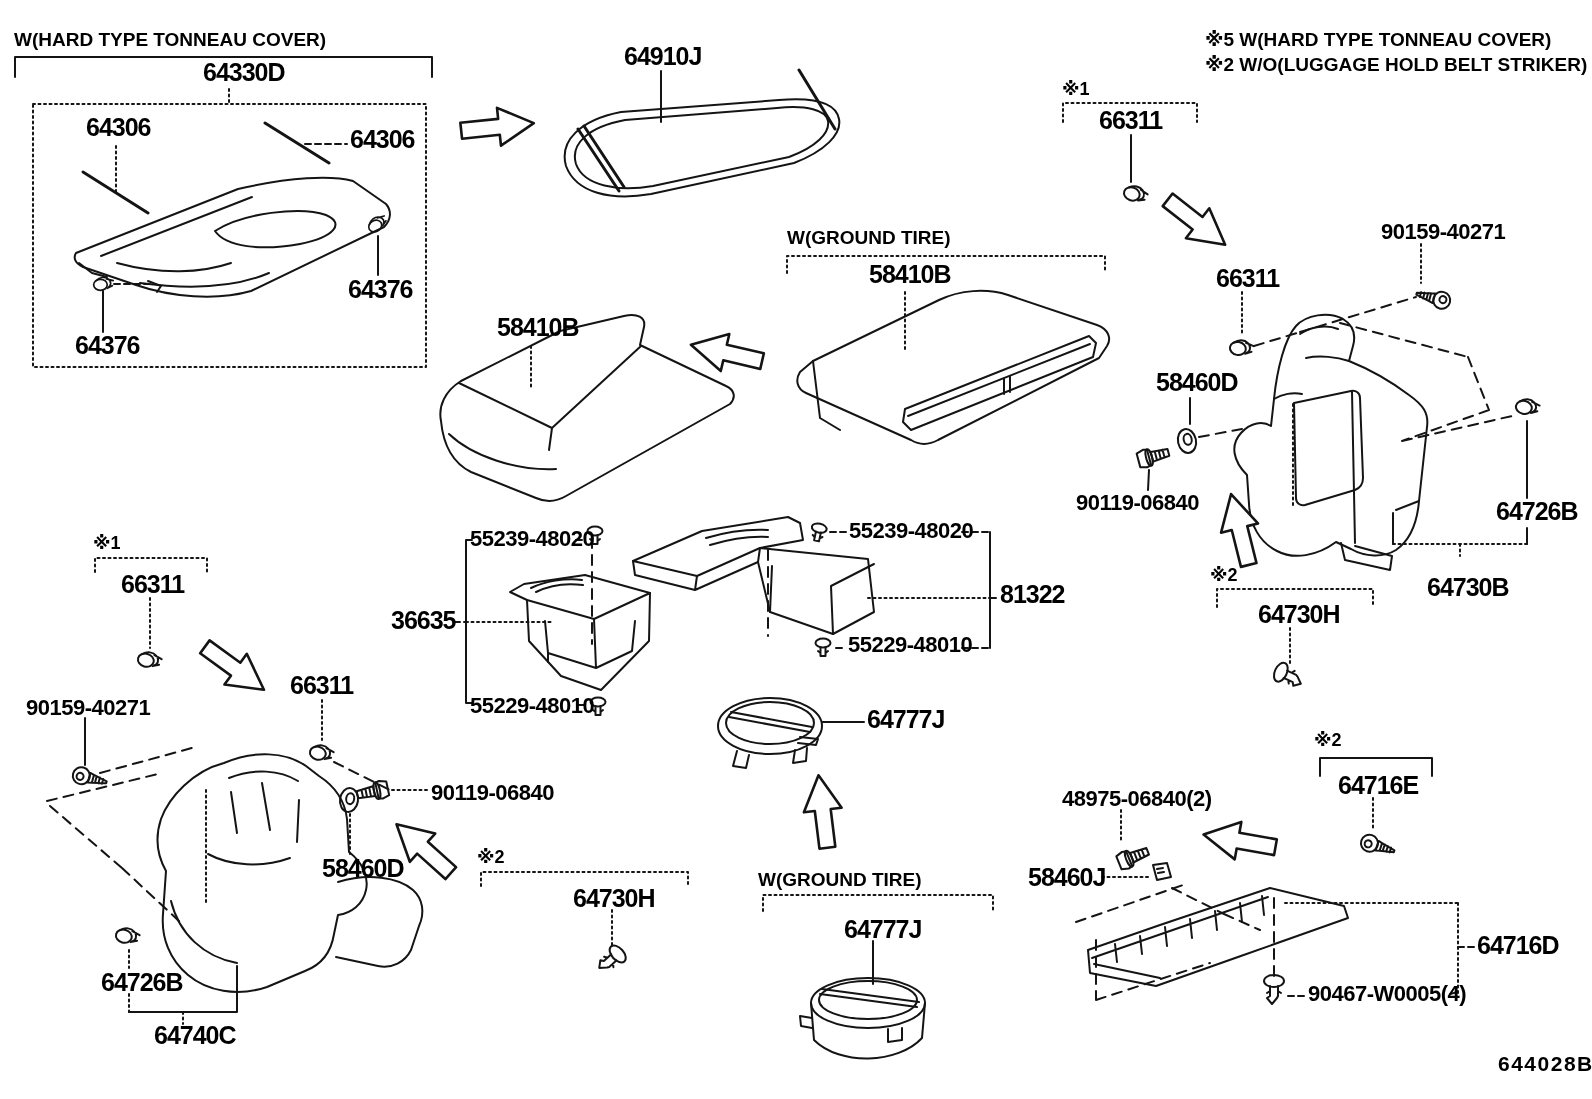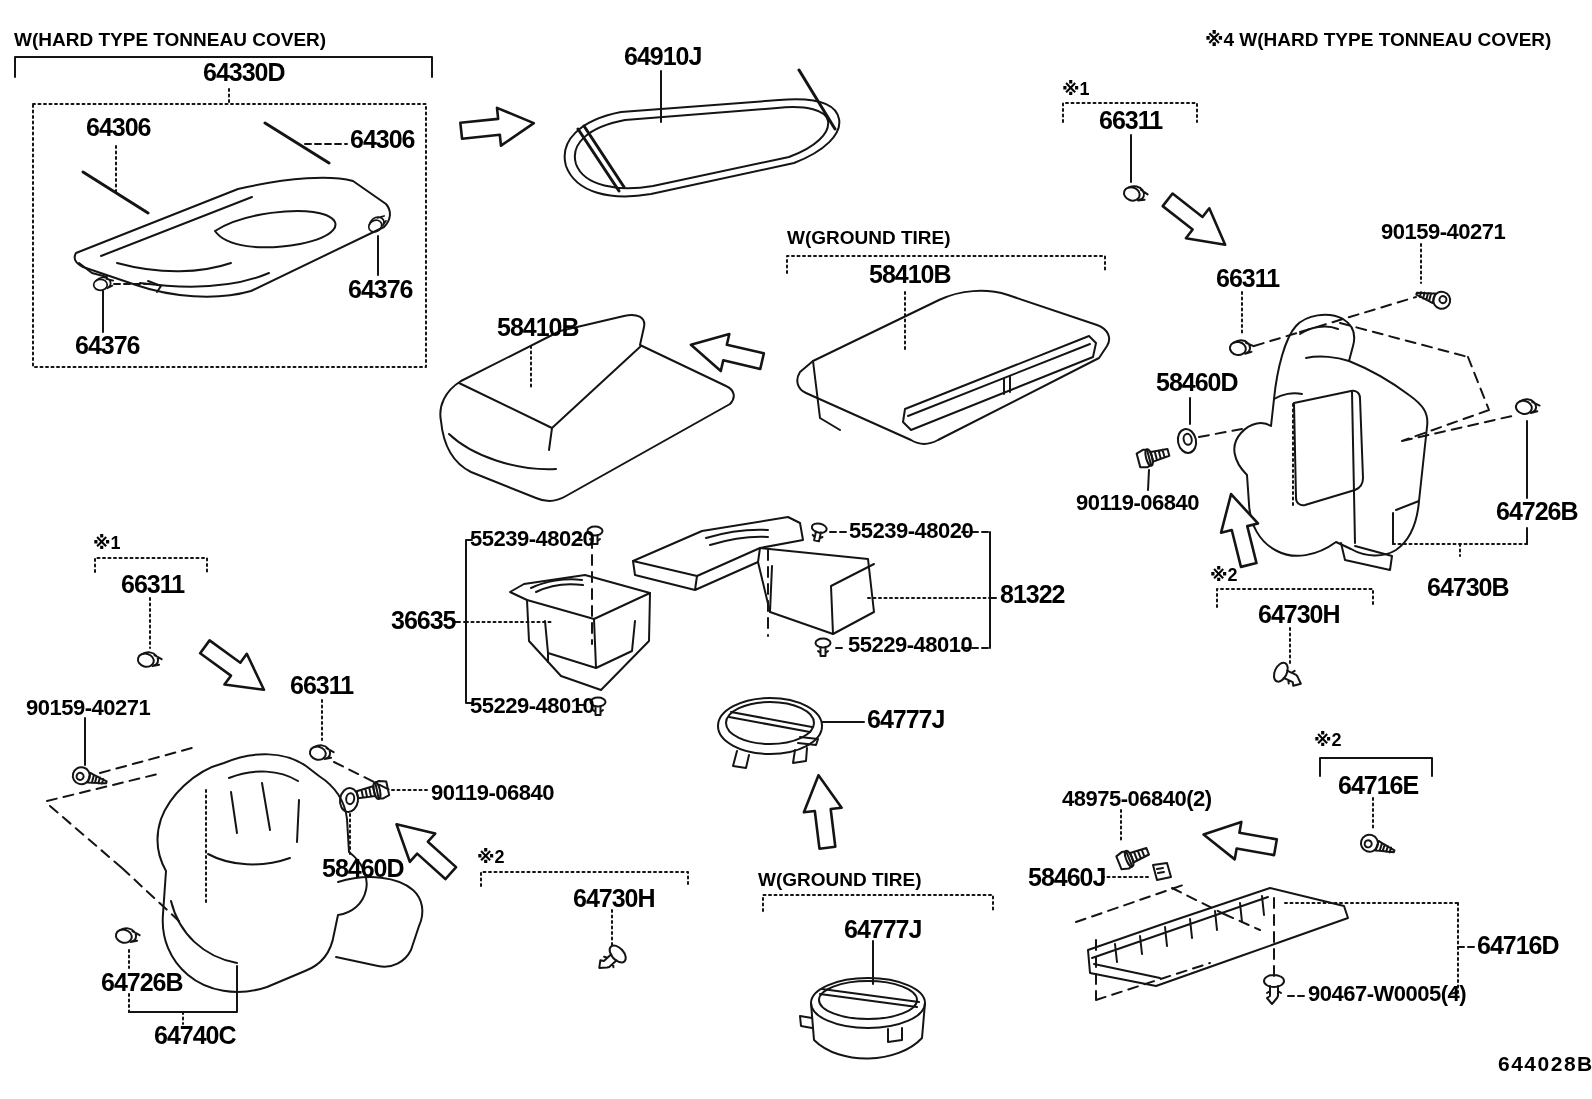--- a/index.html
+++ b/index.html
@@ -217,21 +217,22 @@
 </svg>
 
 <div class="lbl hdr" style="left:14px;top:30px">W(HARD TYPE TONNEAU COVER)</div>
 <div class="lbl pn" style="left:203px;top:60px">64330D</div>
 <div class="lbl pn" style="left:86px;top:115px">64306</div>
 <div class="lbl pn" style="left:350px;top:127px">64306</div>
 <div class="lbl pn" style="left:75px;top:333px">64376</div>
 <div class="lbl pn" style="left:348px;top:277px">64376</div>
 <div class="lbl pn" style="left:624px;top:44px">64910J</div>
 
-<div class="lbl hdr" style="left:1205px;top:30px">※4 W(HARD TYPE TONNEAU COVER)</div>
+<div class="lbl hdr" style="left:1205px;top:30px">※5 W(HARD TYPE TONNEAU COVER)</div>
+<div class="lbl hdr" style="left:1205px;top:55px">※2 W/O(LUGGAGE HOLD BELT STRIKER)</div>
 
 <div class="lbl ref" style="left:1062px;top:80px">※1</div>
 <div class="lbl pn" style="left:1099px;top:108px">66311</div>
 <div class="lbl pnl" style="left:1381px;top:221px">90159-40271</div>
 <div class="lbl pn" style="left:1216px;top:266px">66311</div>
 <div class="lbl pn" style="left:1156px;top:370px">58460D</div>
 <div class="lbl pnl" style="left:1076px;top:492px">90119-06840</div>
 <div class="lbl pn" style="left:1496px;top:499px">64726B</div>
 <div class="lbl pn" style="left:1427px;top:575px">64730B</div>
 <div class="lbl ref" style="left:1210px;top:566px">※2</div>

